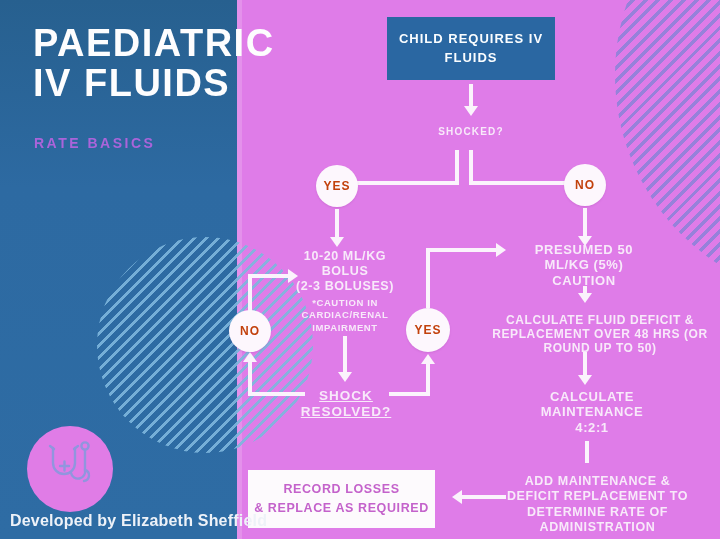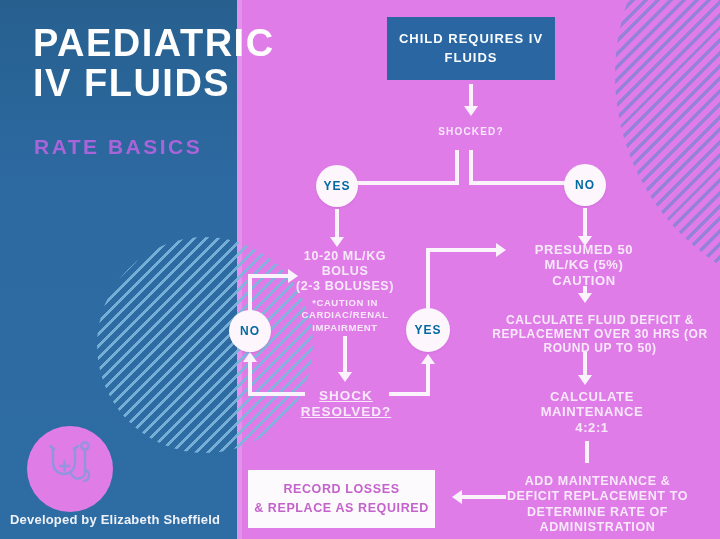--- a/index.html
+++ b/index.html
@@ -19,37 +19,37 @@
     background:repeating-linear-gradient(135deg,#7db6dd 0 3px,rgba(0,0,0,0) 3px 8.5px);
     opacity:.9;}
   .decor-stripe-circle-pink{position:absolute;left:615px;top:-150px;width:450px;height:450px;
     border-radius:50%;
     background:repeating-linear-gradient(135deg,#8a82d8 0 3.5px,rgba(0,0,0,0) 3.5px 9px);
     opacity:.85;}
   
   .title{position:absolute;left:33px;top:24px;z-index:5;color:#fdfdfe;
     font-size:38px;font-weight:800;letter-spacing:1.5px;line-height:1.04;white-space:nowrap;}
   .subtitle{position:absolute;left:34px;top:135px;z-index:5;color:#aa64da;
-    font-size:21px;font-weight:700;letter-spacing:2.5px;white-space:nowrap;}
+    font-size:14px;font-weight:700;letter-spacing:2.5px;white-space:nowrap;}
   .credit{position:absolute;left:10px;top:512px;z-index:5;color:#eef2f8;
-    font-size:13px;font-weight:600;letter-spacing:.2px;white-space:nowrap;}
+    font-size:16px;font-weight:600;letter-spacing:.2px;white-space:nowrap;}
   .logo-circle{position:absolute;left:27px;top:426px;width:86px;height:86px;border-radius:50%;
     background:#e07ce6;}
   .logo-circle svg{position:absolute;left:0;top:0;}
   
   .node{position:absolute;text-align:center;color:#f8e9fa;font-weight:700;
     letter-spacing:.6px;line-height:1.18;}
   .node div{white-space:nowrap;}
   .startbox{position:absolute;left:387px;top:17px;width:168px;height:63px;
     background:#2a67a2;color:#fafdff;font-weight:700;font-size:13px;letter-spacing:1px;
     display:flex;flex-direction:column;align-items:center;justify-content:center;
     text-align:center;line-height:1.45;}
   .circle{position:absolute;border-radius:50%;background:#fdf7fd;
     display:flex;align-items:center;justify-content:center;
-    color:#0369a1;font-weight:700;font-size:12px;letter-spacing:1px;
+    color:#c2410c;font-weight:700;font-size:12px;letter-spacing:1px;
     box-shadow:0 1px 2px rgba(120,40,130,.15);}
   .recordbox{position:absolute;left:248px;top:470px;width:187px;height:58px;background:#fdfafd;
     color:#c462cb;font-weight:700;font-size:12.5px;letter-spacing:.6px;line-height:1.5;
     display:flex;flex-direction:column;align-items:center;justify-content:center;text-align:center;}
   
   .vline,.hline{position:absolute;background:#fbf3fc;}
   .vline{width:4px;}
   .hline{height:4px;}
   .ah{position:absolute;width:0;height:0;}
   .ah-down{border-left:7px solid transparent;border-right:7px solid transparent;border-top:10px solid #fbf3fc;}
@@ -162,21 +162,21 @@
     <div>PRESUMED 50</div>
     <div>ML/KG (5%)</div>
     <div>CAUTION</div>
   </div>
 
   <div class="vline" style="left:583px;top:286px;height:8px;"></div>
   <div class="ah ah-down" style="left:578px;top:293px;"></div>
 
   <div class="node" style="left:492px;top:313px;width:216px;font-size:12px;">
     <div>CALCULATE FLUID DEFICIT &amp;</div>
-    <div>REPLACEMENT OVER 30 HRS (OR</div>
+    <div>REPLACEMENT OVER 48 HRS (OR</div>
     <div>ROUND UP TO 50)</div>
   </div>
 
   <div class="vline" style="left:583px;top:352px;height:23px;"></div>
   <div class="ah ah-down" style="left:578px;top:375px;"></div>
 
   <div class="node" style="left:522px;top:389px;width:140px;font-size:13px;">
     <div>CALCULATE</div>
     <div>MAINTENANCE</div>
     <div>4:2:1</div>

